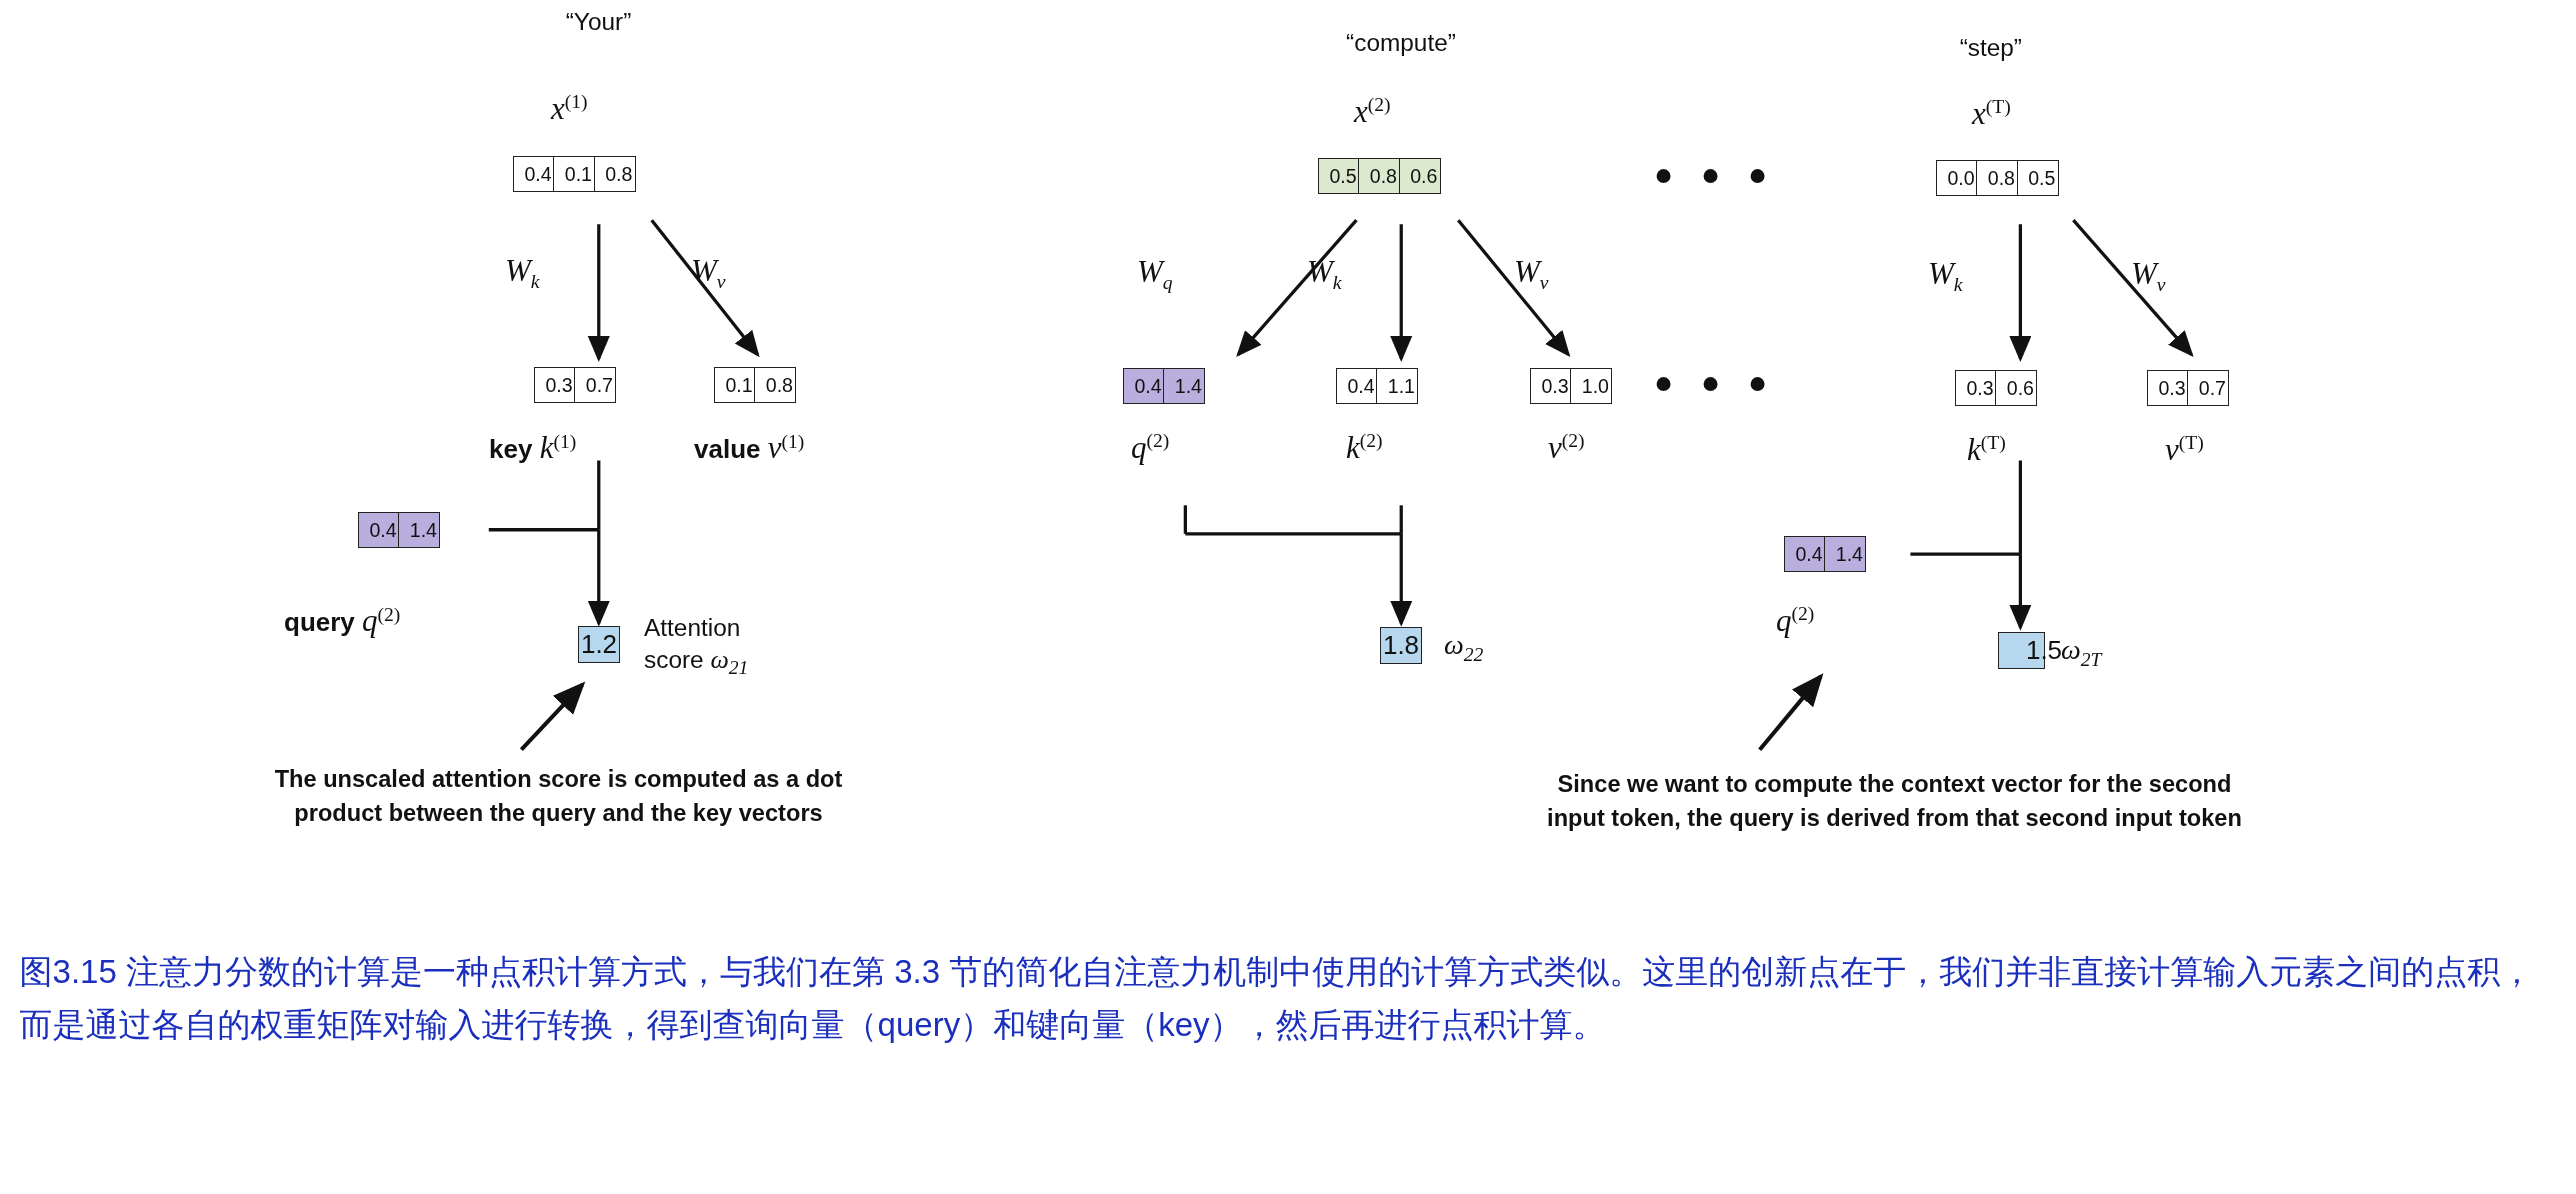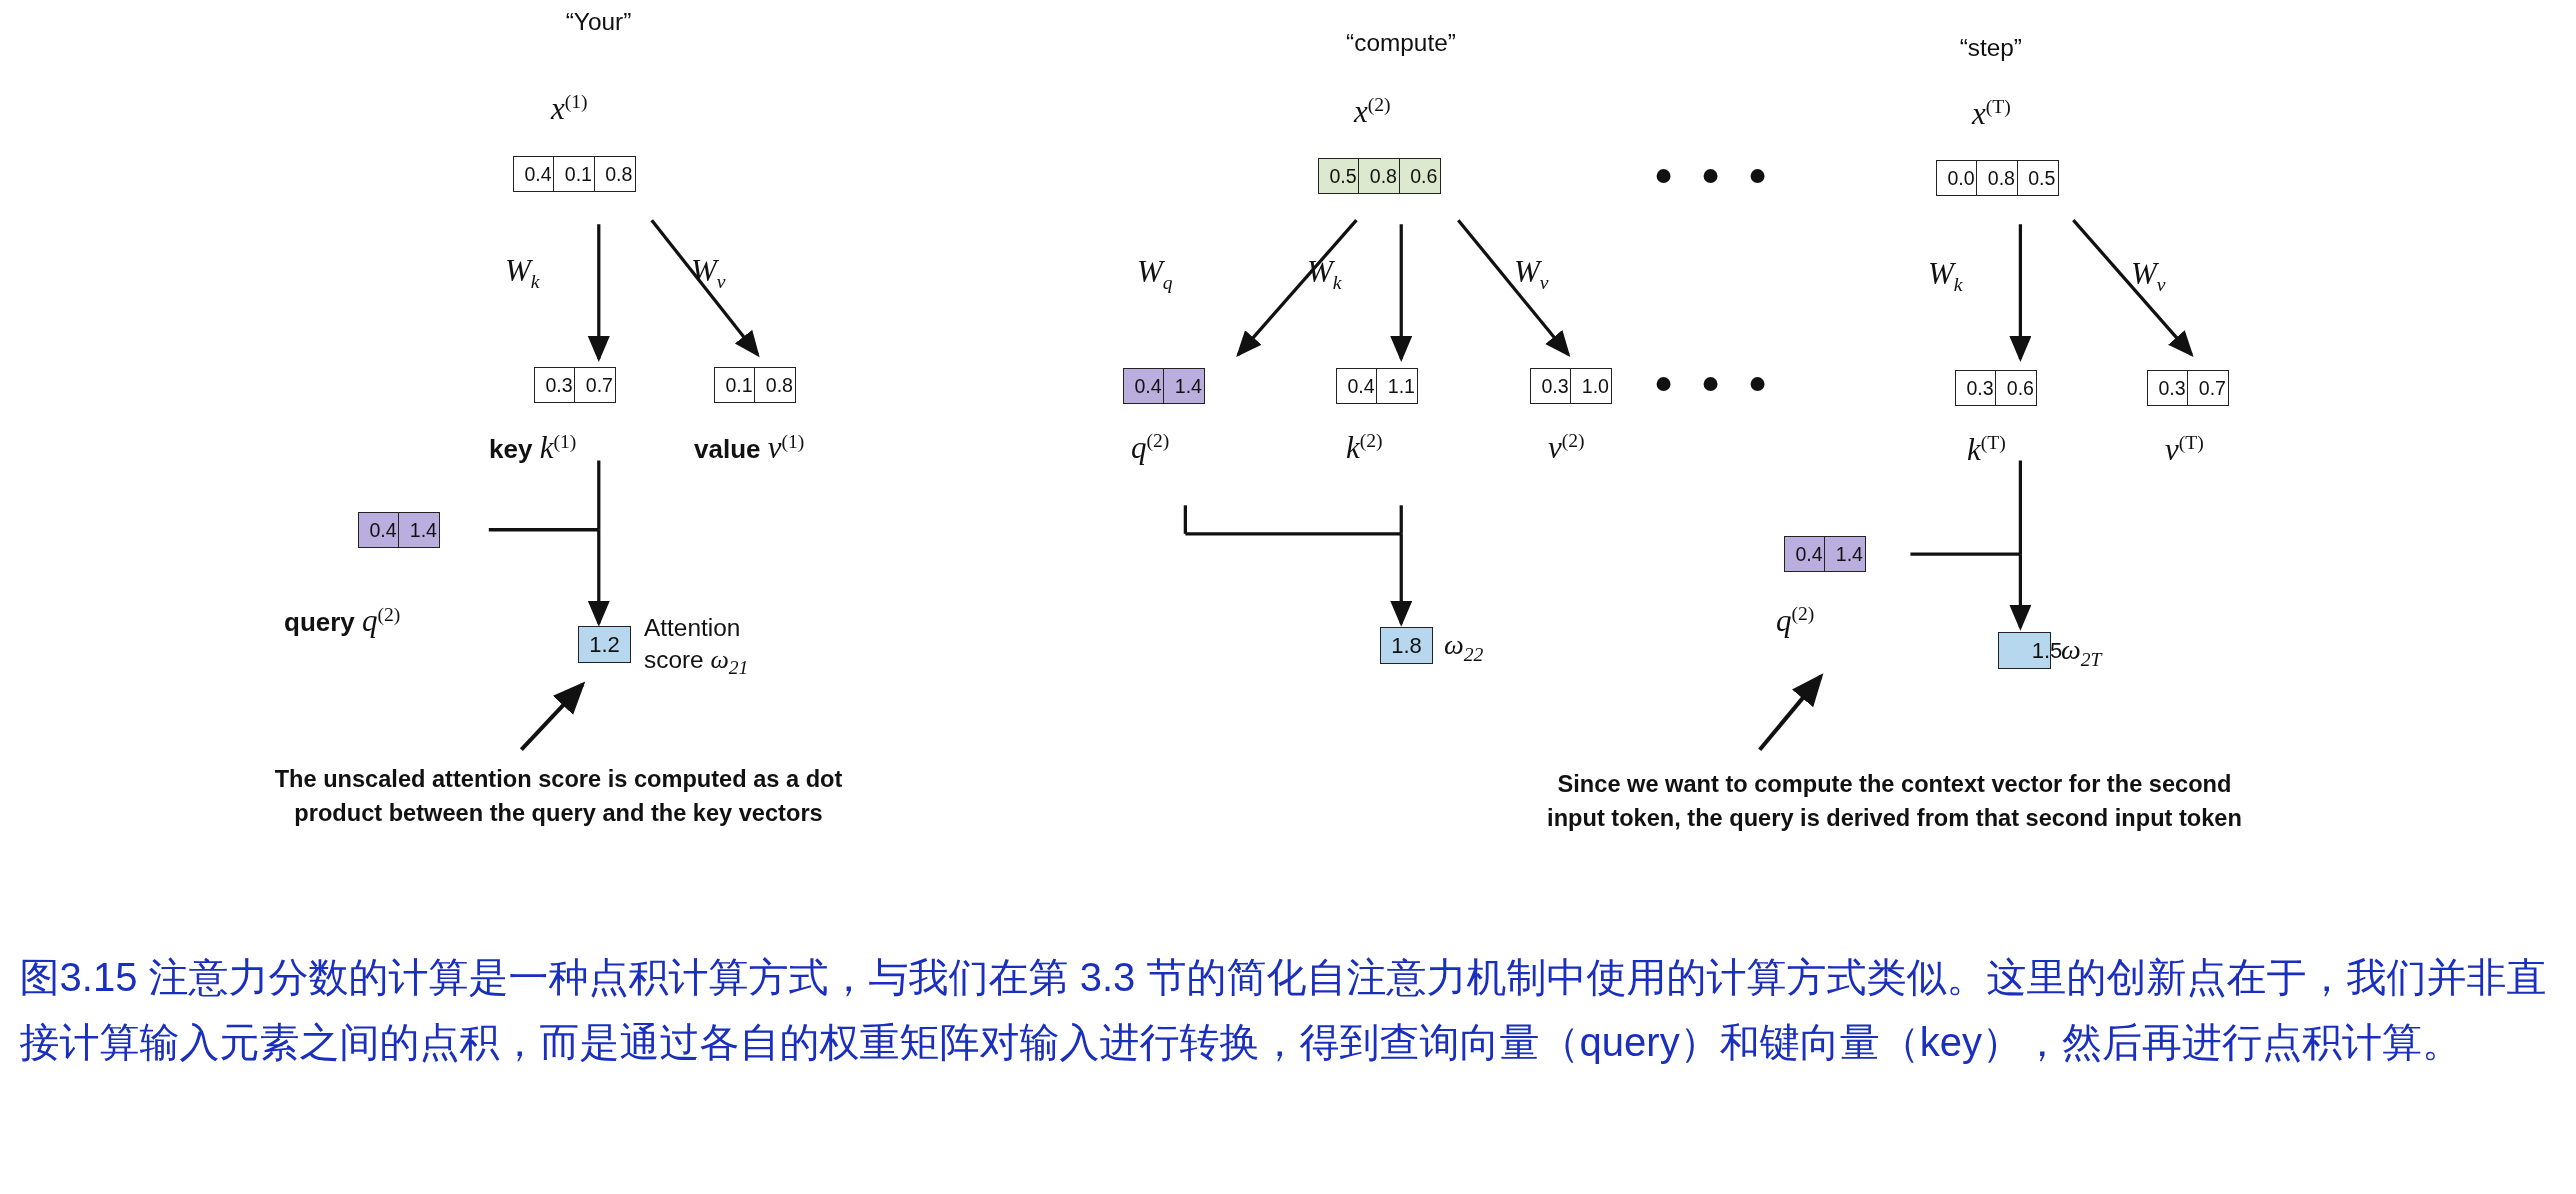--- a/index.html
+++ b/index.html
@@ -83,28 +83,28 @@
     font-size: 19.6px;
     color: #111;
     background: #ffffff;
     box-sizing: border-box;
     padding-left: 8px;
   }
   .cell.green { background: #dce9cf; }
   .cell.purple { background: #b9aede; }
 
   .score-cell {
-    width: 53px;
+    width: 42px;
     height: 37px;
     border: 1.6px solid #222;
     background: #b6d7ee;
     display: flex;
     align-items: center;
     justify-content: center;
-    font-size: 22px;
+    font-size: 26px;
     color: #111;
     box-sizing: border-box;
   }
 
   .caption-bold {
     font-family: "Liberation Sans", sans-serif;
     font-weight: bold;
     font-size: 23.6px;
     color: #111;
     line-height: 1.45;
@@ -122,21 +122,21 @@
     letter-spacing: 8.1px;
     color: #111;
   }
 
   #figcaption {
     position: absolute;
     left: 19.6px;
     top: 945px;
     width: 2542px;
     font-family: "Liberation Sans", sans-serif;
-    font-size: 40px;
+    font-size: 33px;
     line-height: 1.62;
     color: #1a2fbd;
   }
   svg.lines {
     position: absolute;
     left: 0; top: 0;
     width: 2576px;
     height: 921px;
     pointer-events: none;
   }

